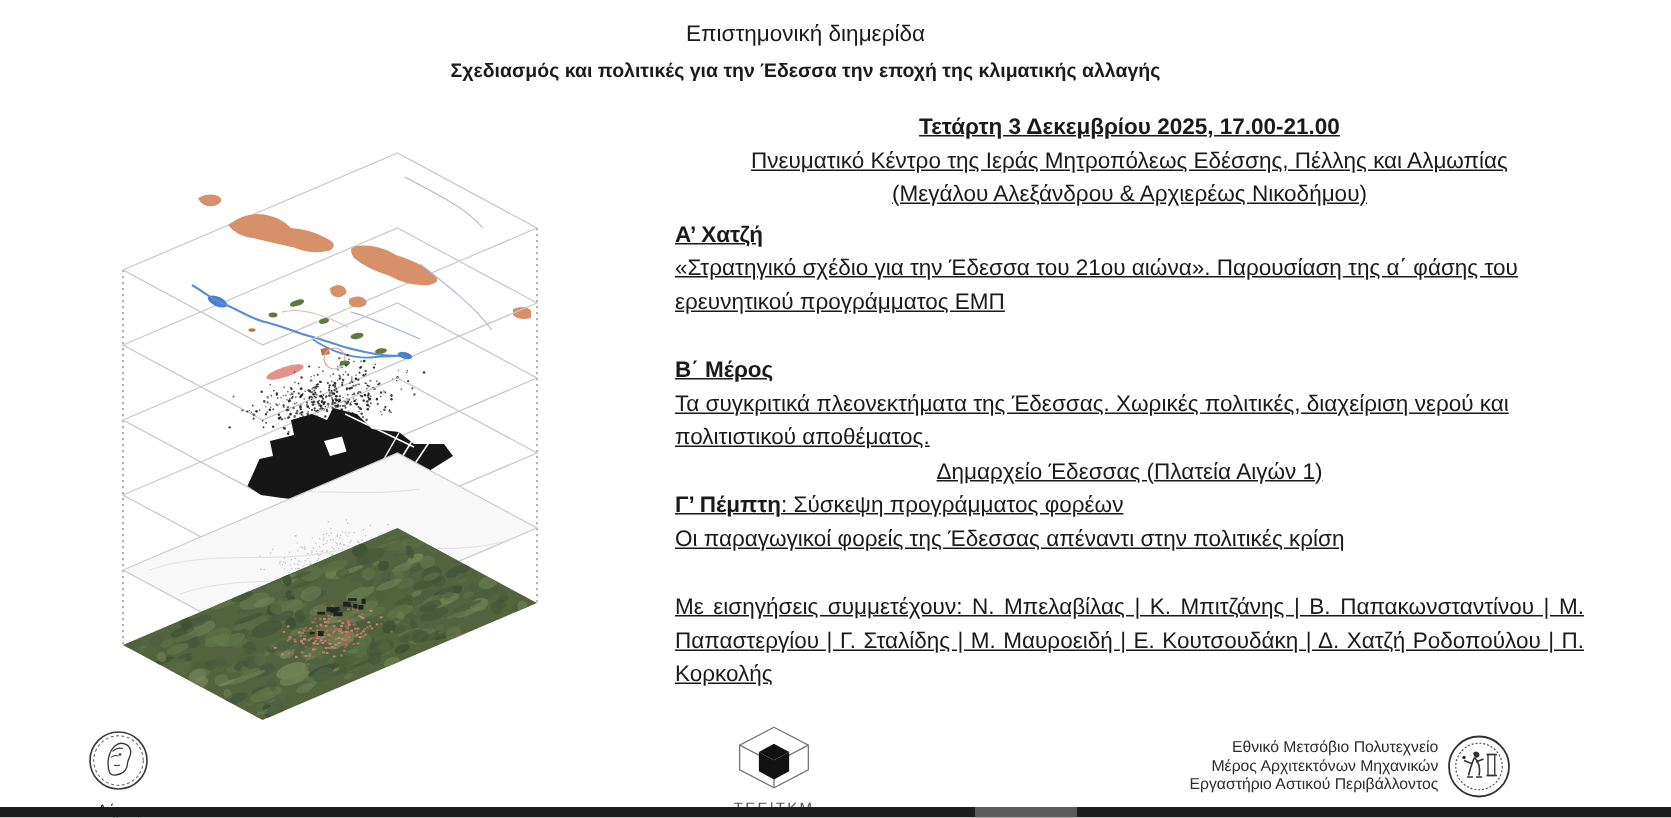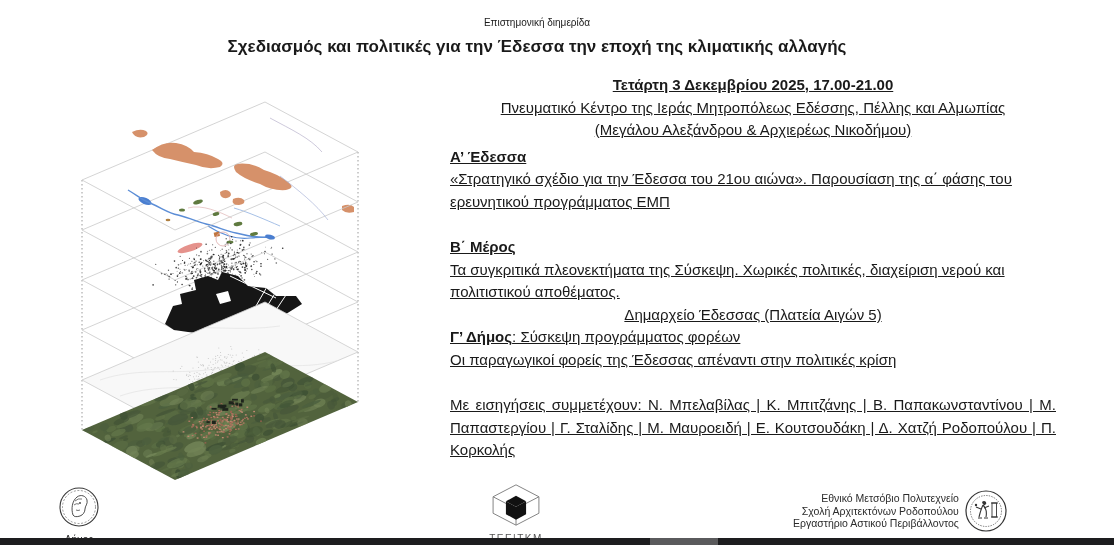--- a/index.html
+++ b/index.html
@@ -1,22 +1,22 @@
 <!DOCTYPE html>
 <html><head>
 <meta charset="utf-8">
 <style>
   html,body{margin:0;padding:0;}
   body{
     width:1114px;height:545px;position:relative;background:#ffffff;
     font-family:"Liberation Sans",sans-serif;color:#1a1a1a;overflow:hidden;
   }
   .title-block{position:absolute;top:12px;left:0;width:1074px;text-align:center;}
-  .eyebrow{font-size:10px;line-height:22px;}
-  .main-title{font-size:17px;font-weight:bold;line-height:26px;}
+  .eyebrow{font-size:15px;line-height:22px;}
+  .main-title{font-size:13px;font-weight:bold;line-height:26px;}
 
   .map-stack{position:absolute;left:70px;top:80px;width:300px;height:400px;}
 
   .content{position:absolute;left:450px;top:74px;width:606px;font-size:15px;line-height:22.5px;}
   .content p{margin:0;text-decoration:underline;}
   .c{text-align:center;}
   .b{font-weight:bold;}
   .gap{margin-top:23px !important;}
   .sgap{margin-top:4px !important;}
   .justify{text-align:justify;}
@@ -1230,26 +1230,26 @@
         <rect x="165.5" y="322.7" width="2.8" height="3.0" fill="#1e241c"></rect>
         <rect x="136.5" y="341.2" width="3.3" height="1.7" fill="#1e241c"></rect>
       </g>
   </g>
 </svg>
 
 <div class="content">
   <p class="c b">Τετάρτη 3 Δεκεμβρίου 2025, 17.00-21.00</p>
   <p class="c">Πνευματικό Κέντρο της Ιεράς Μητροπόλεως Εδέσσης, Πέλλης και Αλμωπίας</p>
   <p class="c">(Μεγάλου Αλεξάνδρου &amp; Αρχιερέως Νικοδήμου)</p>
-  <p class="b sgap">Α’ Έδεσσα</p>
+  <p class="b sgap">Α’ Χατζή</p>
   <p>«Στρατηγικό σχέδιο για την Έδεσσα του 21ου αιώνα». Παρουσίαση της α΄ φάσης του ερευνητικού προγράμματος ΕΜΠ</p>
   <p class="b gap">Β΄ Μέρος</p>
-  <p>Τα συγκριτικά πλεονεκτήματα της Σύσκεψη. Χωρικές πολιτικές, διαχείριση νερού και πολιτιστικού αποθέματος.</p>
-  <p class="c">Δημαρχείο Έδεσσας (Πλατεία Αιγών 5)</p>
-  <p><span class="b">Γ’ Δήμος</span><span>: Σύσκεψη προγράμματος φορέων</span></p>
+  <p>Τα συγκριτικά πλεονεκτήματα της Έδεσσας. Χωρικές πολιτικές, διαχείριση νερού και πολιτιστικού αποθέματος.</p>
+  <p class="c">Δημαρχείο Έδεσσας (Πλατεία Αιγών 1)</p>
+  <p><span class="b">Γ’ Πέμπτη</span><span>: Σύσκεψη προγράμματος φορέων</span></p>
   <p>Οι παραγωγικοί φορείς της Έδεσσας απέναντι στην πολιτικές κρίση</p>
   <p class="gap justify">Με εισηγήσεις συμμετέχουν: Ν. Μπελαβίλας | Κ. Μπιτζάνης | Β. Παπακωνσταντίνου | Μ. Παπαστεργίου | Γ. Σταλίδης | Μ. Μαυροειδή | Ε. Κουτσουδάκη | Δ. Χατζή Ροδοπούλου | Π. Κορκολής</p>
 </div>
 
 <div class="logo-muni">
   <svg width="52" height="44" viewBox="0 0 52 44">
     <circle cx="26" cy="22" r="19" fill="none" stroke="#3a3a3a" stroke-width="1.1"></circle>
     <circle cx="26" cy="22" r="16.5" fill="none" stroke="#6a6a6a" stroke-width="0.7" stroke-dasharray="2,1.6"></circle>
     <path d="M20,30 C 18,24 19,16 24,12 C 28,9 33,11 34,15 C 35,19 32,21 32,24 C 32,27 30,30 27,31 C 24,32 21,32 20,30 Z" fill="none" stroke="#3a3a3a" stroke-width="0.9"></path>
     <path d="M22,16 q3,-3 7,-2 M21,20 q2,-2 5,-1 M23,25 q2,1 4,0" stroke="#3a3a3a" stroke-width="0.7" fill="none"></path>
@@ -1266,21 +1266,21 @@
     <polygon points="29,14 40,20 29,26 18,20" fill="#111111"></polygon>
     <polygon points="18,20 29,26 29,40 18,34" fill="#111111"></polygon>
     <polygon points="40,20 29,26 29,40 40,34" fill="#111111"></polygon>
   </svg>
   <div class="lbl">ΤΕΕ|ΤΚΜ</div>
 </div>
 
 <div class="logo-ntua">
   <div class="txt">
     <div>Εθνικό Μετσόβιο Πολυτεχνείο</div>
-    <div>Σχολή Αρχιτεκτόνων Ροδοπούλου</div>
+    <div>Μέρος Αρχιτεκτόνων Μηχανικών</div>
     <div>Εργαστήριο Αστικού Περιβάλλοντος</div>
   </div>
   <svg width="44" height="44" viewBox="0 0 44 44">
     <circle cx="22" cy="22" r="20" fill="none" stroke="#333333" stroke-width="1.2"></circle>
     <circle cx="22" cy="22" r="15.5" fill="none" stroke="#555555" stroke-width="0.8" stroke-dasharray="1.4,1.2"></circle>
     <rect x="28" y="14" width="4.5" height="14" fill="none" stroke="#333" stroke-width="0.9"></rect>
     <line x1="27" y1="14" x2="34" y2="14" stroke="#333" stroke-width="1"></line>
     <line x1="27" y1="28" x2="34" y2="28" stroke="#333" stroke-width="1"></line>
     <path d="M18,13 q2,-2 4,0 q1,2 -1,3 q-2,1 -3,-3 Z" fill="#333"></path>
     <path d="M19,16 C 17,20 16,24 15,28 M19,16 C 22,19 23,23 22,28 M17,20 L 12,18 M20,19 L 25,17" stroke="#333" stroke-width="1.1" fill="none"></path>

